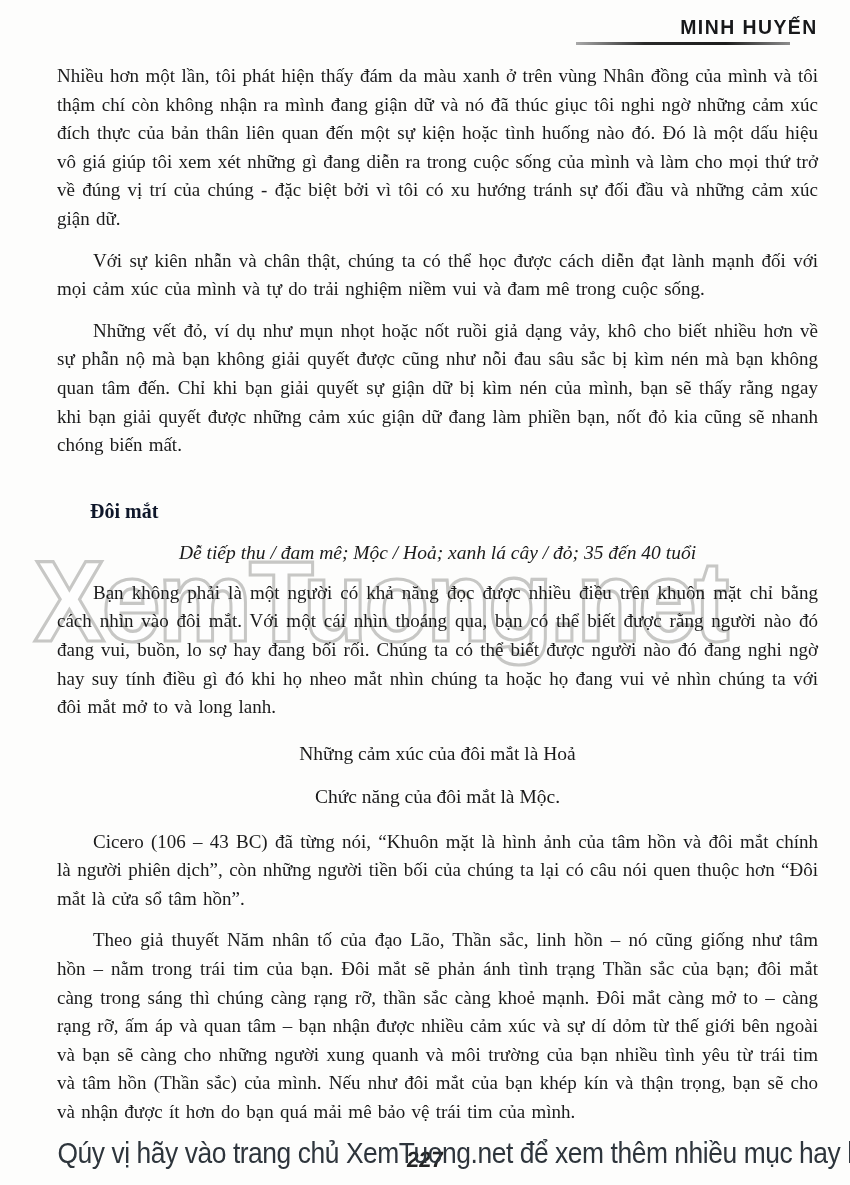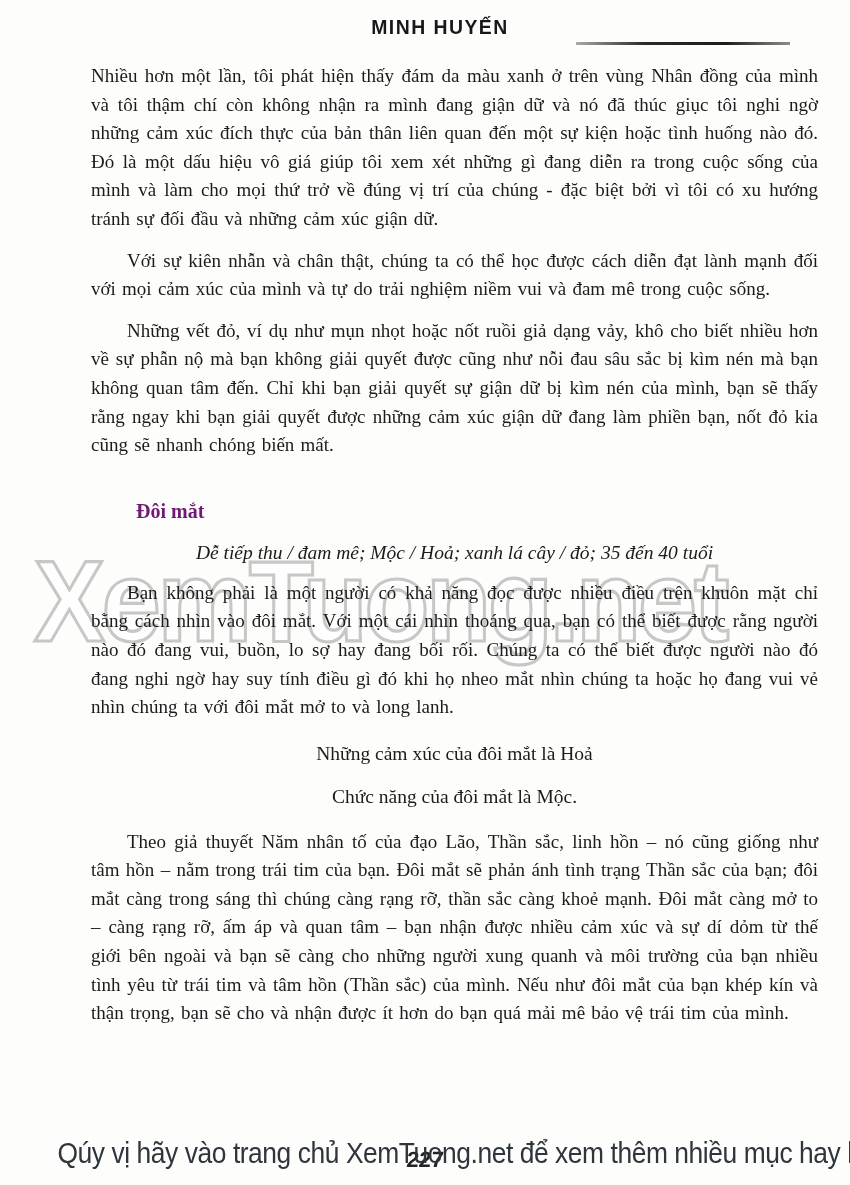--- a/index.html
+++ b/index.html
@@ -28,55 +28,55 @@
     -webkit-text-stroke: 3px #c7c7c5;
     transform: scaleY(1.08);
     transform-origin: top left;
     user-select: none;
   }
 
   .content { position: relative; z-index: 1; }
 
   .header {
     padding: 16px 32px 0 57px;
-    text-align: center;
+    text-align: right;
   }
   .header-title {
     display: inline-block;
     font-family: "Liberation Sans", sans-serif;
     font-weight: 700;
     font-size: 20px;
     letter-spacing: 1.5px;
     color: #17181a;
     transform: scaleX(0.97);
     transform-origin: right center;
   }
   .header-rule {
     margin: 3px 28px 0 auto;
     width: 214px; height: 3px;
     background: linear-gradient(to right, #a9a9a9, #2a2a2a 32%, #1c1c1c 70%, #8d8d8d);
   }
 
-  .body-text { padding: 17px 32px 0 91px; }
+  .body-text { padding: 17px 32px 0 57px; }
 
   p.para {
     margin: 0 0 13px 0;
     font-size: 19px;
     line-height: 28.6px;
     text-align: justify;
     text-indent: 36px;
     word-spacing: 1.5px;
   }
   p.para.no-indent { text-indent: 0; }
 
   .section-heading {
-    margin: 40px 0 19px 45px;
+    margin: 40px 0 19px 33px;
     font-size: 20px;
     font-weight: bold;
-    color: #701a75;
+    color: #0f172a;
   }
   .subtitle {
     margin: 0 0 15px 0;
     text-align: center;
     font-style: italic;
     font-size: 19.5px;
   }
   .centered-line {
     margin: 21px 0 0 0;
     text-align: center;
@@ -136,20 +136,21 @@
 
       <div class="subtitle">Dễ tiếp thu / đam mê; Mộc / Hoả; xanh lá cây / đỏ; 35 đến 40 tuổi</div>
 
       <p class="para">Bạn không phải là một người có khả năng đọc được nhiều điều trên khuôn mặt chỉ bằng cách nhìn vào đôi mắt. Với một cái nhìn thoáng qua, bạn có thể biết được rằng người nào đó đang vui, buồn, lo sợ hay đang bối rối. Chúng ta có thể biết được người nào đó đang nghi ngờ hay suy tính điều gì đó khi họ nheo mắt nhìn chúng ta hoặc họ đang vui vẻ nhìn chúng ta với đôi mắt mở to và long lanh.</p>
 
       <div class="centered-group">
         <div class="centered-line">Những cảm xúc của đôi mắt là Hoả</div>
         <div class="centered-line">Chức năng của đôi mắt là Mộc.</div>
       </div>
 
+      <p class="para">Cicero (106 – 43 BC) đã từng nói, “Khuôn mặt là hình ảnh của tâm hồn và đôi mắt chính là người phiên dịch”, còn những người tiền bối của chúng ta lại có câu nói quen thuộc hơn “Đôi mắt là cửa sổ tâm hồn”.</p>
       <p class="para">Theo giả thuyết Năm nhân tố của đạo Lão, Thần sắc, linh hồn – nó cũng giống như tâm hồn – nằm trong trái tim của bạn. Đôi mắt sẽ phản ánh tình trạng Thần sắc của bạn; đôi mắt càng trong sáng thì chúng càng rạng rỡ, thần sắc càng khoẻ mạnh. Đôi mắt càng mở to – càng rạng rỡ, ấm áp và quan tâm – bạn nhận được nhiều cảm xúc và sự dí dỏm từ thế giới bên ngoài và bạn sẽ càng cho những người xung quanh và môi trường của bạn nhiều tình yêu từ trái tim và tâm hồn (Thần sắc) của mình. Nếu như đôi mắt của bạn khép kín và thận trọng, bạn sẽ cho và nhận được ít hơn do bạn quá mải mê bảo vệ trái tim của mình.</p>
 
     </div>
   </div>
 
   <div class="page-number">227</div>
 
   <div class="footer">
     <span class="footer-text">Qúy vị hãy vào trang chủ XemTuong.net để xem thêm nhiều mục hay khác</span>
   </div>

